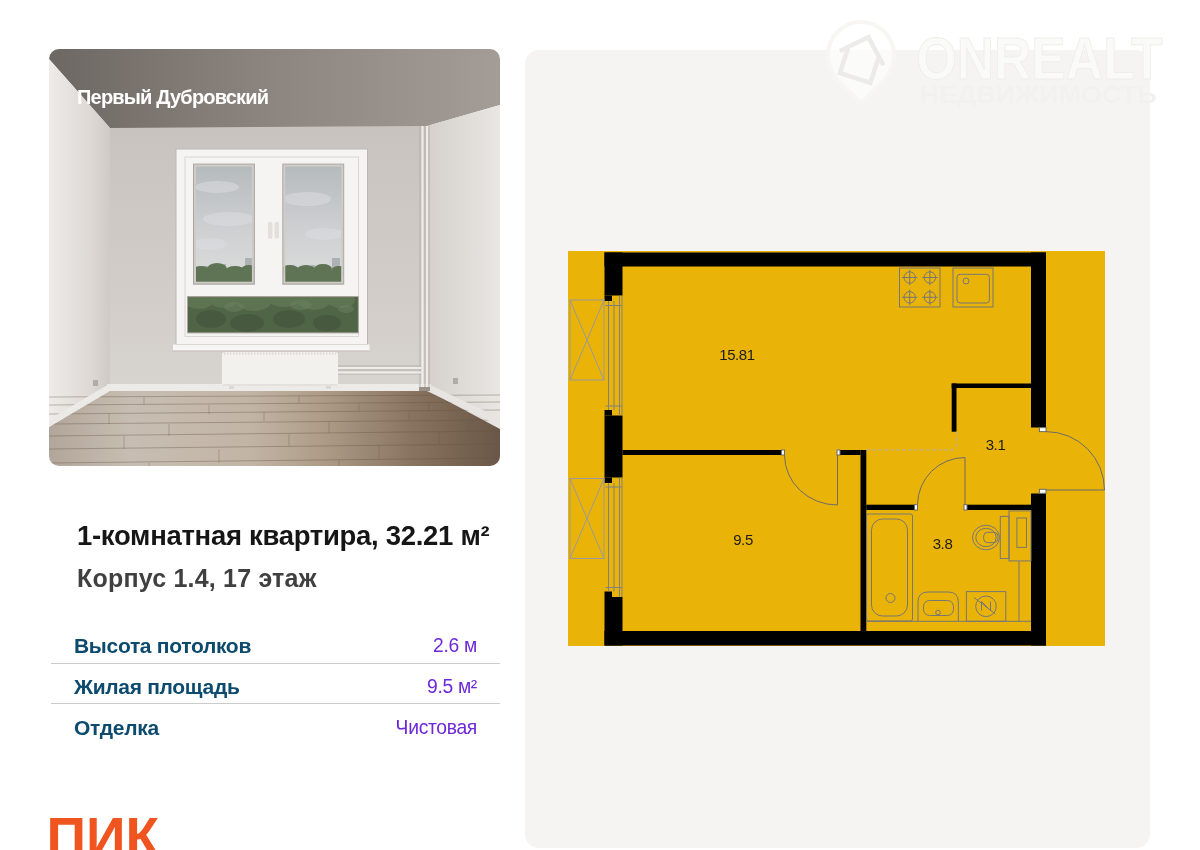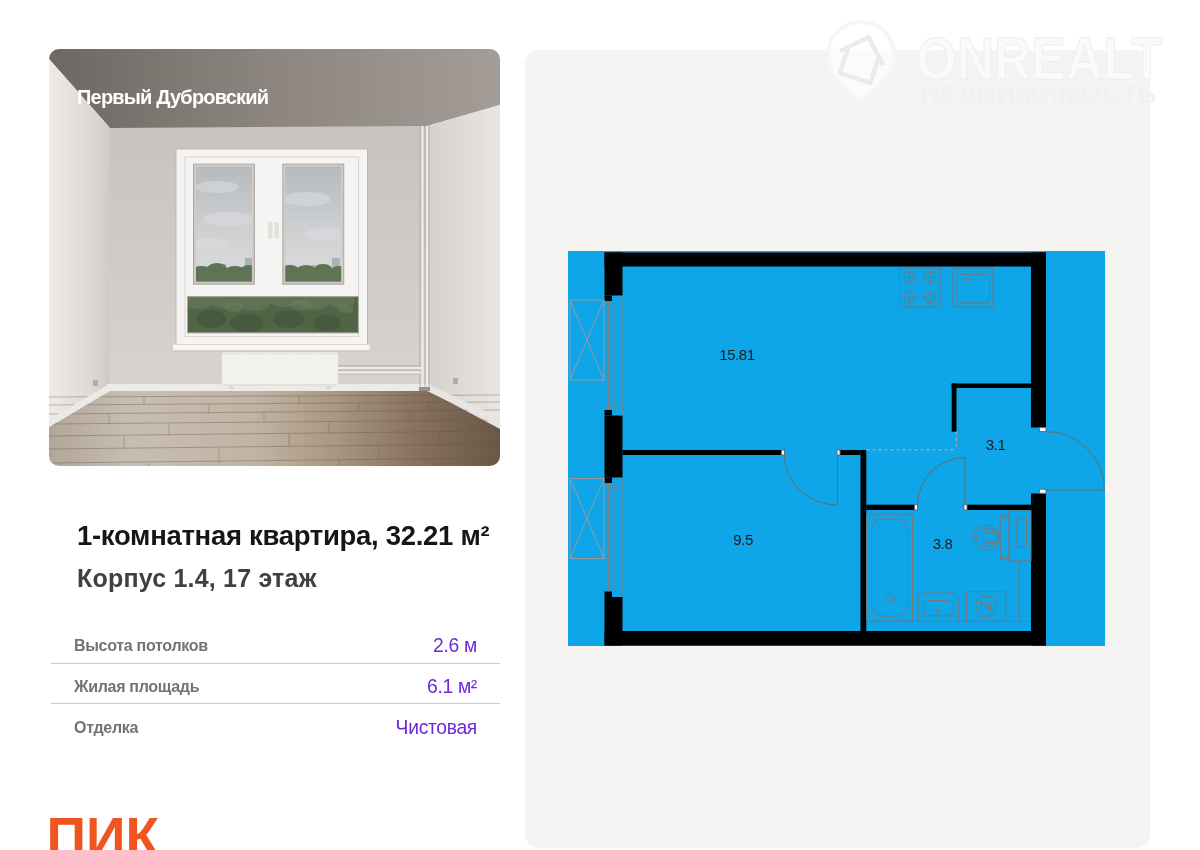--- a/index.html
+++ b/index.html
@@ -5,24 +5,24 @@
   html,body{margin:0;padding:0;width:1200px;height:850px;background:#ffffff;overflow:hidden;}
   body{font-family:"Liberation Sans",sans-serif;position:relative;}
   .card{position:absolute;left:525px;top:50px;width:625px;height:798px;background:#f5f4f2;border-radius:14px;}
   .photo{position:absolute;left:49px;top:49px;width:451px;height:417px;border-radius:10px;overflow:hidden;}
   .phototitle{position:absolute;left:77px;top:85.5px;font-size:20px;font-weight:bold;color:#fff;letter-spacing:-0.8px;}
   .title{position:absolute;left:77px;top:520px;font-size:27.5px;font-weight:bold;color:#161616;letter-spacing:-0.3px;}
   .subtitle{position:absolute;left:77px;top:563.5px;font-size:25px;font-weight:bold;color:#404040;letter-spacing:0.2px;}
   .tbl{position:absolute;left:51px;top:623.8px;width:449px;}
   .row{height:40.3px;display:flex;align-items:center;justify-content:space-between;padding:6px 23px 0 23px;box-sizing:border-box;border-bottom:1px solid #cbcbc9;font-size:19.3px;}
   .row:last-child{border-bottom:none;}
-  .row .lab{font-weight:bold;font-size:16px;letter-spacing:-0.3px;color:#737373;}
+  .row .lab{font-weight:bold;font-size:21px;letter-spacing:-0.3px;color:#0c4a6e;}
   .row .val{color:#6d28d9;letter-spacing:-0.3px;}
   .pik{position:absolute;left:46.5px;top:804.5px;font-size:55px;font-weight:bold;color:#f1551f;letter-spacing:0;}
-  .plan{position:absolute;left:568px;top:251px;width:537px;height:395px;background:#0ea5e9;}
+  .plan{position:absolute;left:568px;top:251px;width:537px;height:395px;background:#eab308;}
 </style>
 </head>
 <body>
   <div class="card"></div>
 
   <div style="position:absolute;left:820px;top:14px;width:350px;height:100px;">
   <svg width="350" height="100" viewBox="0 0 350 100">
     <path d="M41,8 a33,33 0 0 1 33,33 c0,16 -11,28 -21,36 L41,89 L29,77 C19,69 8,57 8,41 A33,33 0 0 1 41,8 Z" fill="rgba(255,255,255,0.6)" stroke="#f7f6f4" stroke-width="4"></path>
     <g transform="rotate(18 41 46)" stroke="#ecebe9" stroke-width="4.5" fill="none">
       <path d="M 18,44 L 41,22 L 64,44"></path>
@@ -239,21 +239,21 @@
   <div class="title">1-комнатная квартира, 32.21 м²</div>
   <div class="subtitle">Корпус 1.4, 17 этаж</div>
 
   <div class="tbl">
     <div class="row">
       <span class="lab">Высота потолков</span>
       <span class="val">2.6 м</span>
     </div>
     <div class="row">
       <span class="lab">Жилая площадь</span>
-      <span class="val">6.1 м²</span>
+      <span class="val">9.5 м²</span>
     </div>
     <div class="row">
       <span class="lab">Отделка</span>
       <span class="val">Чистовая</span>
     </div>
   </div>
 
   <div class="pik">ПИК</div>
 
   <div class="plan">

